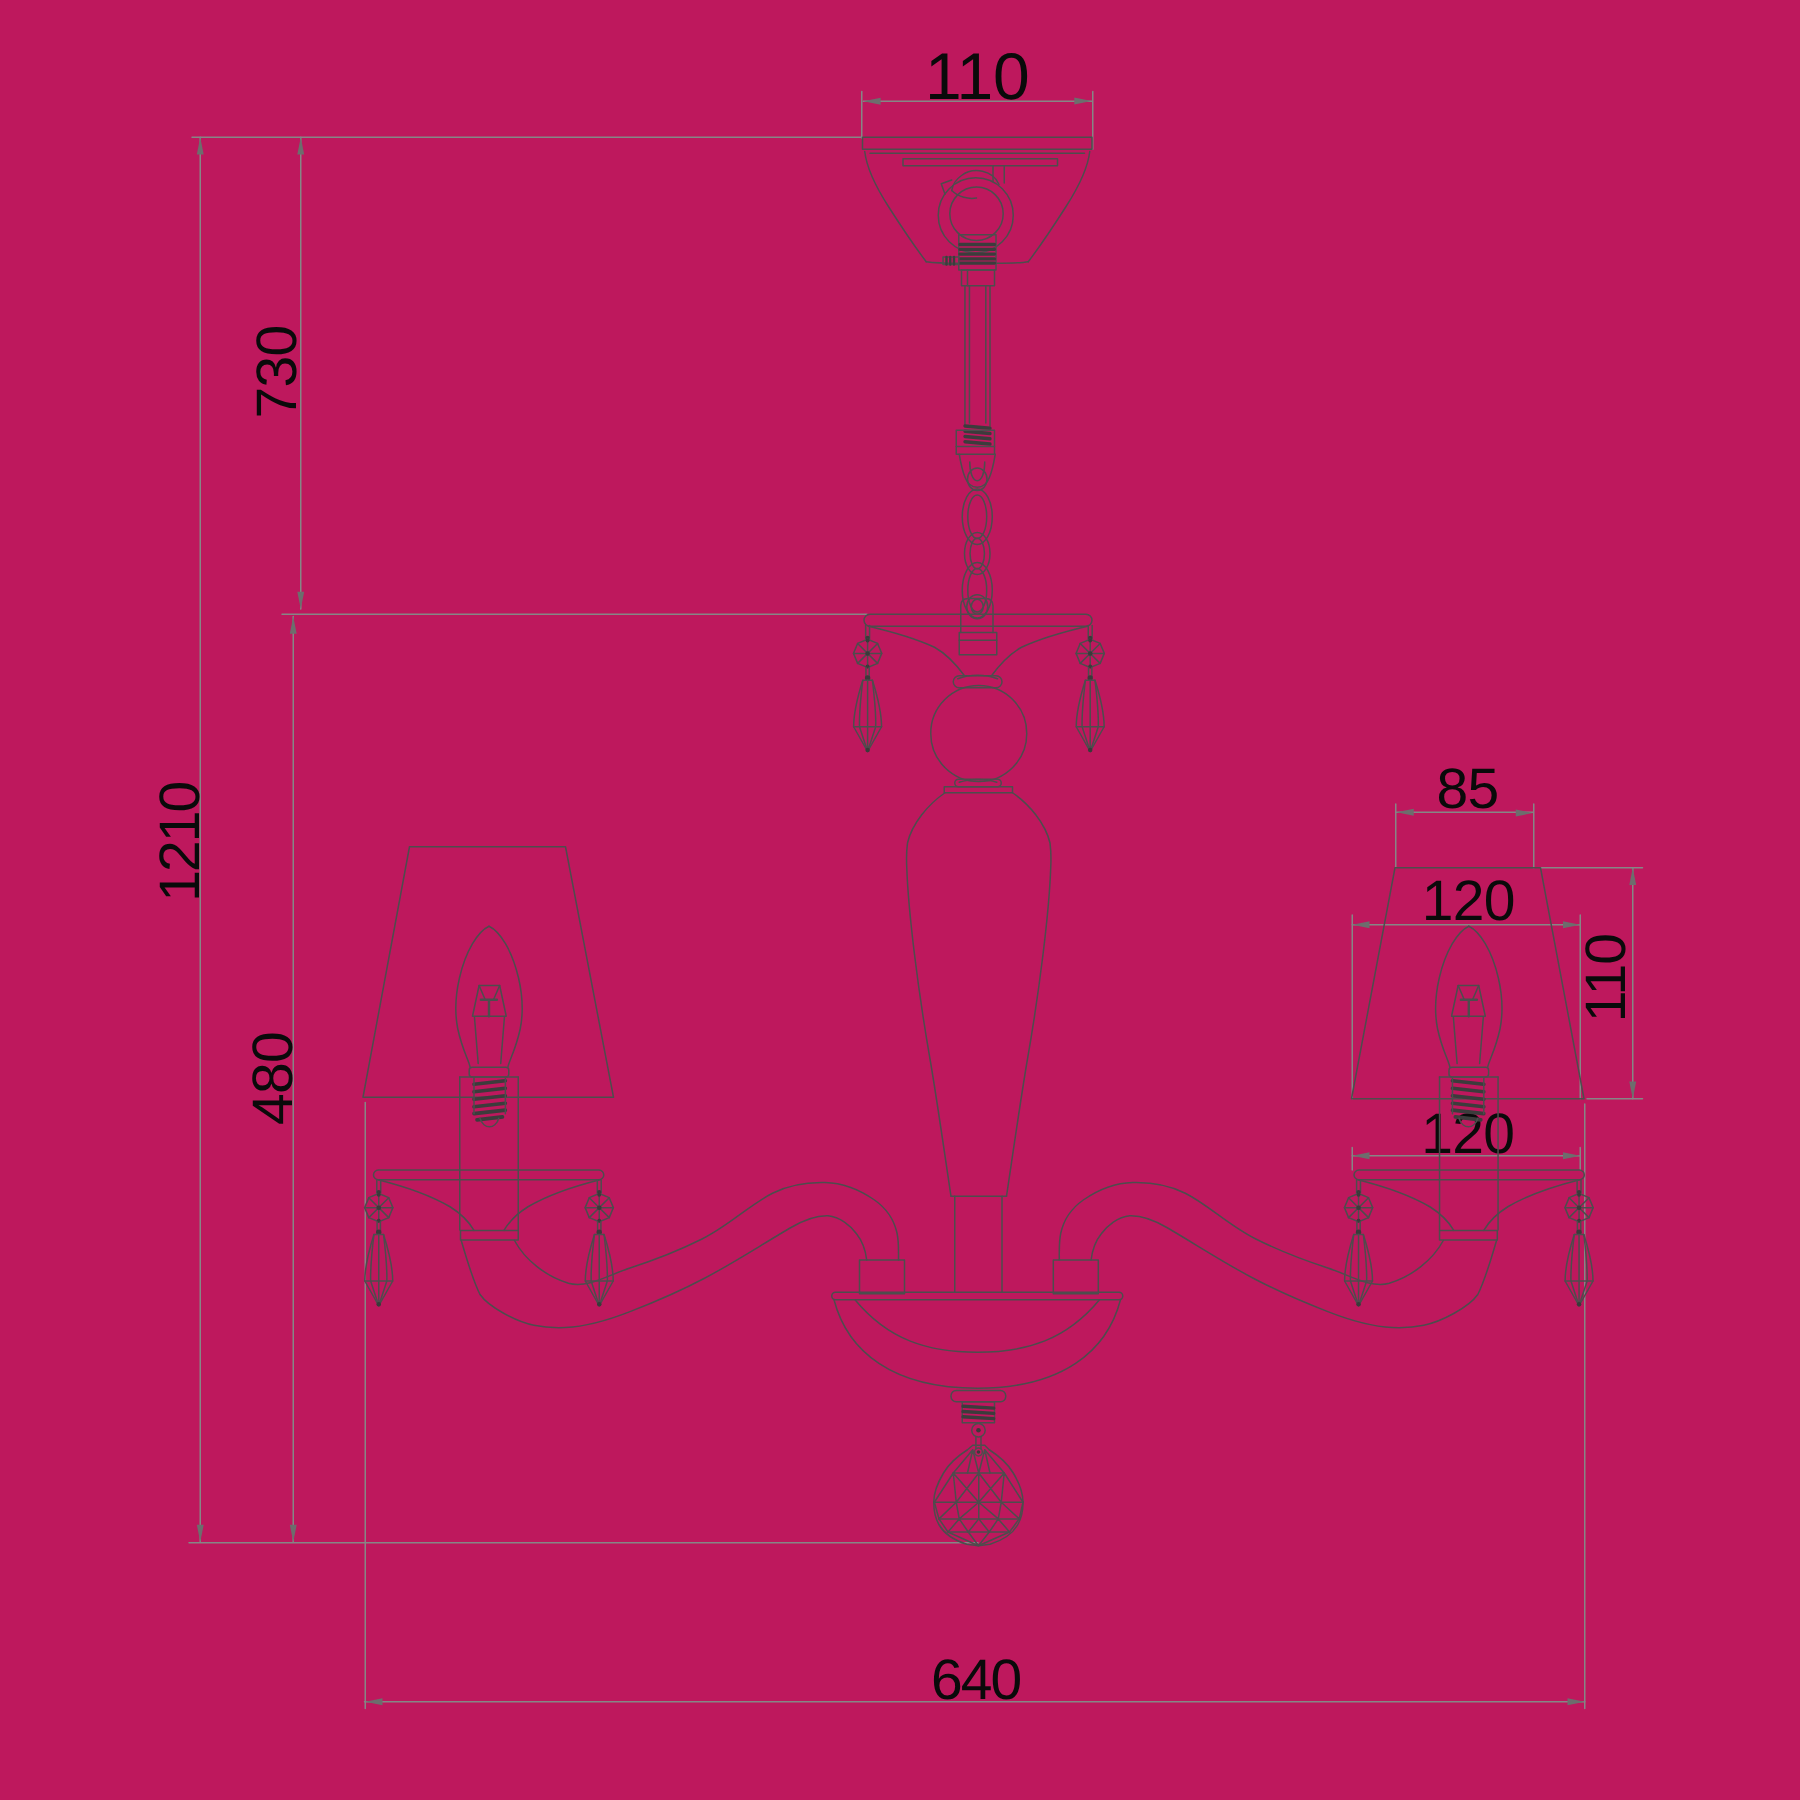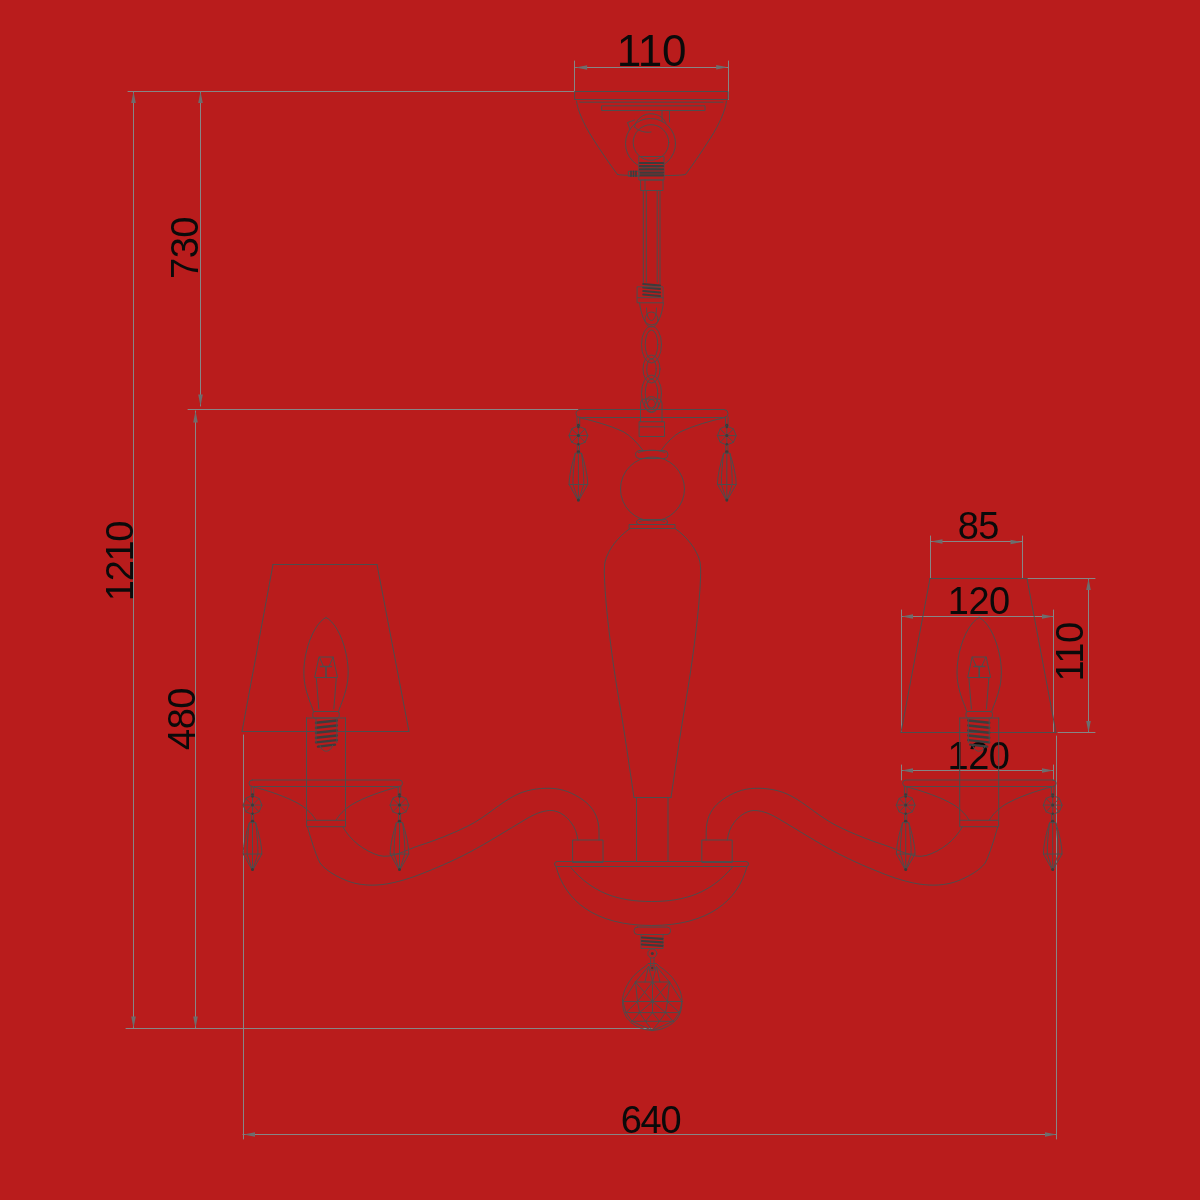--- a/index.html
+++ b/index.html
@@ -1,16 +1,16 @@
 <!DOCTYPE html>
 <html><head>
 <meta charset="utf-8">
 <style>
   html,body{margin:0;padding:0;background:#ffffff;}
-  #page{width:1200px;height:1200px;position:relative;background:#b91c1c;overflow:hidden;}
+  #page{width:1200px;height:1200px;position:relative;background:#be185d;overflow:hidden;}
   svg{position:absolute;top:0;left:0;}
   text{font-family:"Liberation Sans",sans-serif;fill:#0a0a0a;}
 </style>
 </head>
 <body>
 <div id="page">
 <svg width="1200" height="1200" viewBox="0 0 1200 1200" fill="none" stroke-linecap="round" stroke-linejoin="round">
 <defs>
 
   <path id="arr" d="M0,0 L11.5,2.3 L11.5,-2.3 Z" fill="#6d6d6d" stroke="none"></path>

